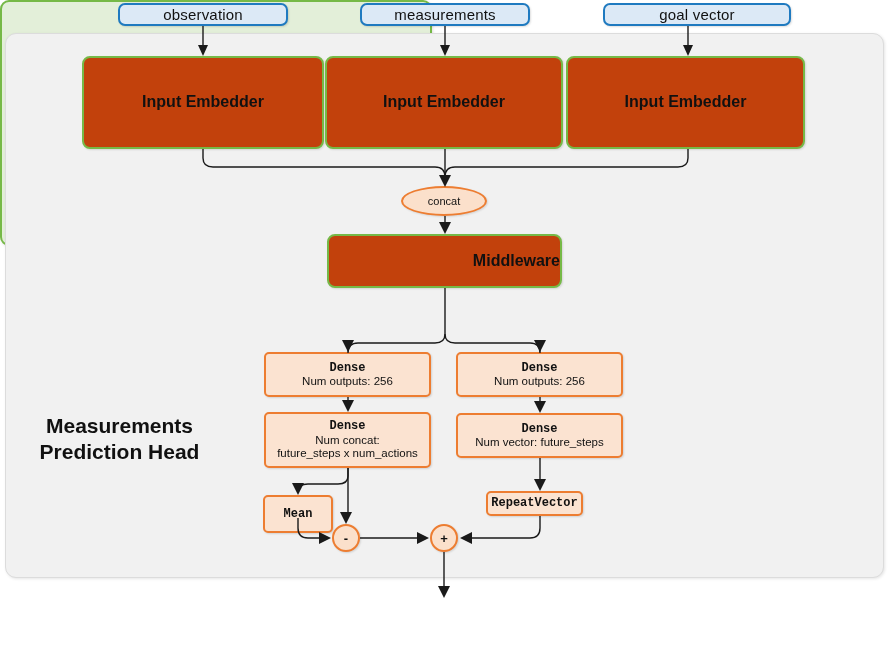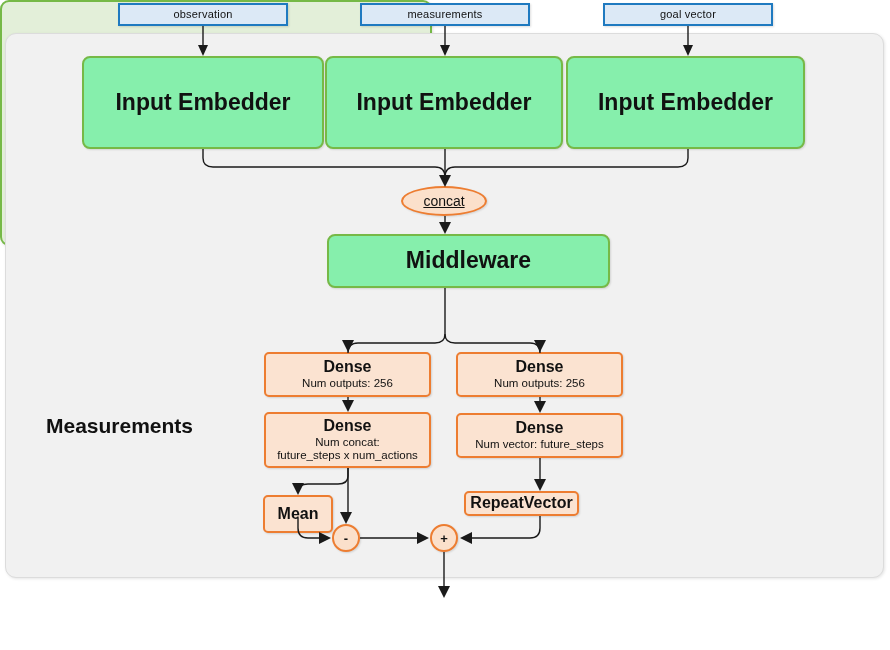--- a/index.html
+++ b/index.html
@@ -24,50 +24,51 @@
     display: flex;
     align-items: center;
     justify-content: center;
     text-align: center;
     line-height: 1.18;
     color: #111111;
   }
   .io-box {
     border: 2px solid #1F7AC0;
     background: #DCE9F6;
-    border-radius: 0;
-    font-size: 11px;
+    border-radius: 7px;
+    font-size: 15px;
     letter-spacing: .2px;
     box-shadow: 1px 1px 2px rgba(0,0,0,.13);
   }
   .group-box {
     border: 2px solid #76B947;
     background: #E3EFD9;
     border-radius: 9px;
     box-shadow: 1px 1px 3px rgba(0,0,0,.12);
   }
   .green-box {
     border: 2px solid #76B947;
-    background: #86efac;
+    background: #c2410c;
     border-radius: 8px;
-    font-size: 23px;
+    font-size: 16px;
     font-weight: bold;
     box-shadow: 1px 1px 2px rgba(0,0,0,.12);
   }
   .orange-box {
     border: 2px solid #ED7D31;
     background: #FBE3D1;
     border-radius: 5px;
     font-size: 11.5px;
     box-shadow: 1px 1px 2px rgba(0,0,0,.13);
     flex-direction: column;
   }
   .orange-box .ttl {
     font-weight: bold;
-    font-size: 16px;
+    font-size: 12px;
+    font-family: Liberation Mono, monospace;
   }
   .outer-panel {
     position: absolute;
     box-sizing: border-box;
     background: #F1F1F1;
     border: 1px solid #DCDCDC;
     border-radius: 11px;
     box-shadow: 1px 1px 3px rgba(0,0,0,.10);
   }
   .op-node {
@@ -86,24 +87,23 @@
   }
   .ellipse-node {
     position: absolute;
     box-sizing: border-box;
     border: 2px solid #ED7D31;
     background: #FBE0CB;
     border-radius: 50%;
     display: flex;
     align-items: center;
     justify-content: center;
-    font-size: 14px;
+    font-size: 11px;
     color: #111;
     box-shadow: 1px 1px 2px rgba(0,0,0,.12);
-    text-decoration: underline;
   }
   .head-label {
     position: absolute;
     font-size: 21px;
     font-weight: bold;
     color: #111;
     text-align: center;
     line-height: 1.22;
   }
   #wires {
@@ -123,46 +123,47 @@
 <body>
 
 <div id="canvas">
 
   <div class="node io-box" style="left:118px; top:3px; width:170px; height:23px;">
     <span>observation</span>
   </div>
   <div class="node io-box" style="left:360px; top:3px; width:170px; height:23px;">
     <span>measurements</span>
   </div>
-  <div class="node io-box" style="left:603px; top:3px; width:170px; height:23px;">
+  <div class="node io-box" style="left:603px; top:3px; width:188px; height:23px;">
     <span>goal vector</span>
   </div>
 
   <div class="outer-panel" style="left:5px; top:33px; width:879px; height:545px;"></div>
 
   <div class="node green-box" style="left:82px; top:56px; width:242px; height:93px;">
     <span>Input Embedder</span>
   </div>
   <div class="node green-box" style="left:325px; top:56px; width:238px; height:93px;">
     <span>Input Embedder</span>
   </div>
   <div class="node green-box" style="left:566px; top:56px; width:239px; height:93px;">
     <span>Input Embedder</span>
   </div>
 
   <div class="ellipse-node" style="left:401px; top:186px; width:86px; height:30px;">
     <span>concat</span>
   </div>
 
-  <div class="node green-box" style="left:327px; top:234px; width:283px; height:54px;">
+  <div class="node green-box" style="left:327px; top:234px; width:235px; height:54px;justify-content:flex-end;">
     <span>Middleware</span>
   </div>
 
   <div class="head-label" style="left:22px; top:413px; width:195px;">
     <div>Measurements</div>
+    <div>Prediction Head</div>
   </div>
 
   <div class="group-box" style="left:231px; top:319px; width:428px; height:242px;"></div>
 
   <div class="node orange-box" style="left:264px; top:352px; width:167px; height:45px;">
     <span class="ttl">Dense</span>
     <span>Num outputs: 256</span>
   </div>
   <div class="node orange-box" style="left:264px; top:412px; width:167px; height:56px;">
     <span class="ttl">Dense</span>
@@ -177,21 +178,21 @@
   </div>
 
   <div class="node orange-box" style="left:456px; top:352px; width:167px; height:45px;">
     <span class="ttl">Dense</span>
     <span>Num outputs: 256</span>
   </div>
   <div class="node orange-box" style="left:456px; top:413px; width:167px; height:45px;">
     <span class="ttl">Dense</span>
     <span>Num vector: future_steps</span>
   </div>
-  <div class="node orange-box" style="left:464px; top:491px; width:115px; height:25px;">
+  <div class="node orange-box" style="left:486px; top:491px; width:97px; height:25px;">
     <span class="ttl">RepeatVector</span>
   </div>
 
   <div class="op-node" style="left:430px; top:524px; width:28px; height:28px;">
     <span>+</span>
   </div>
 
 
   <svg id="wires" viewBox="0 0 890 650">
 

